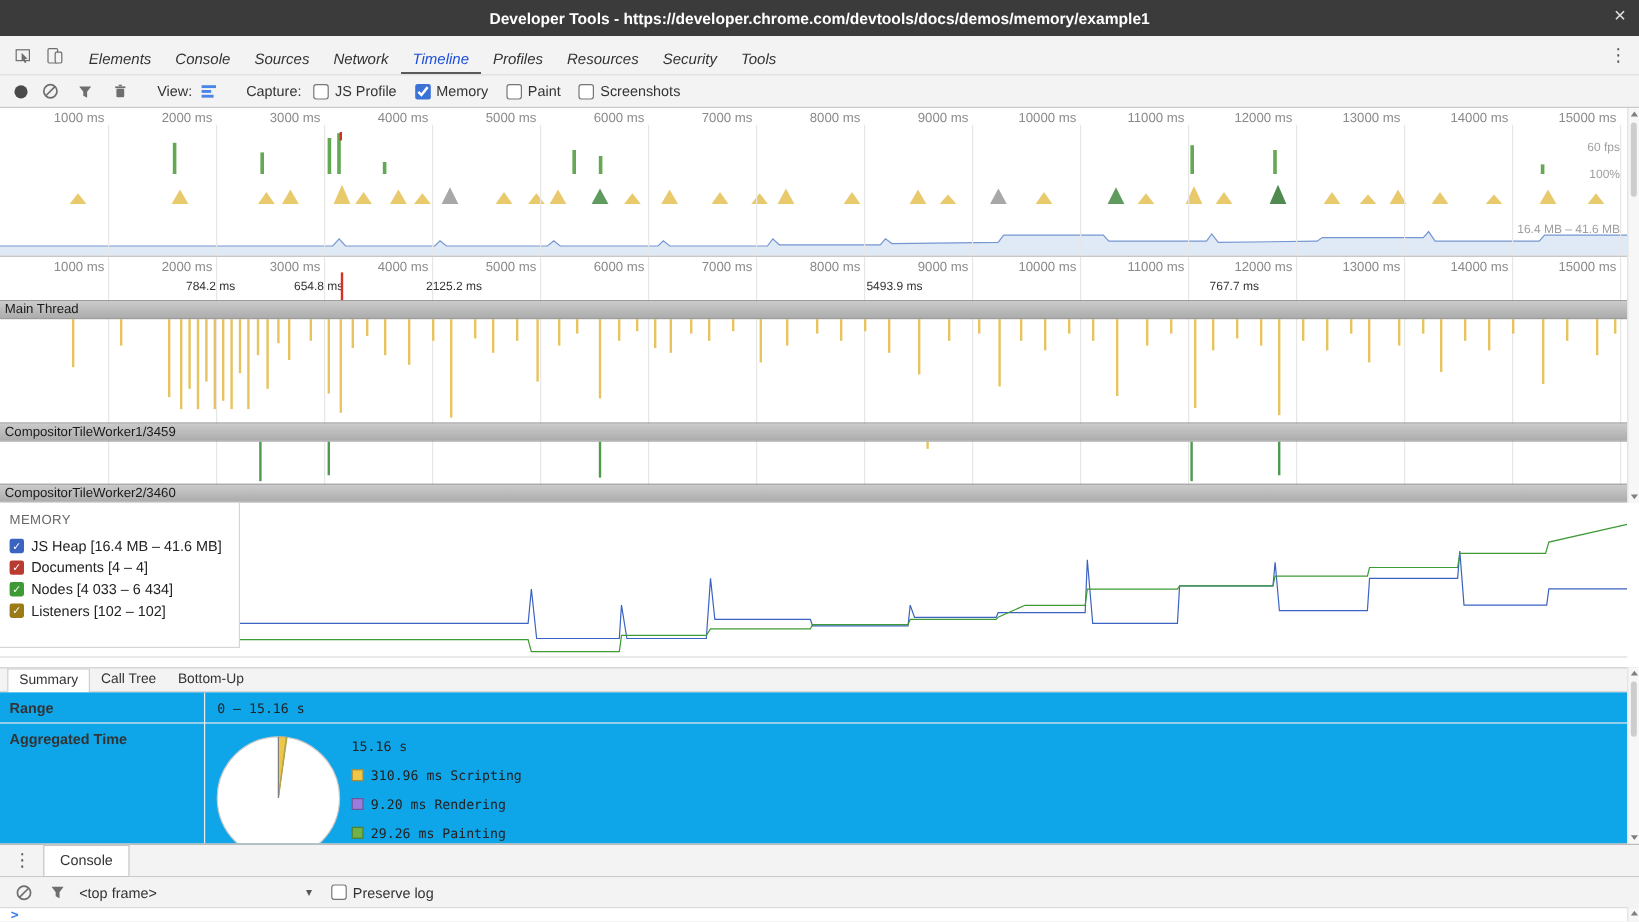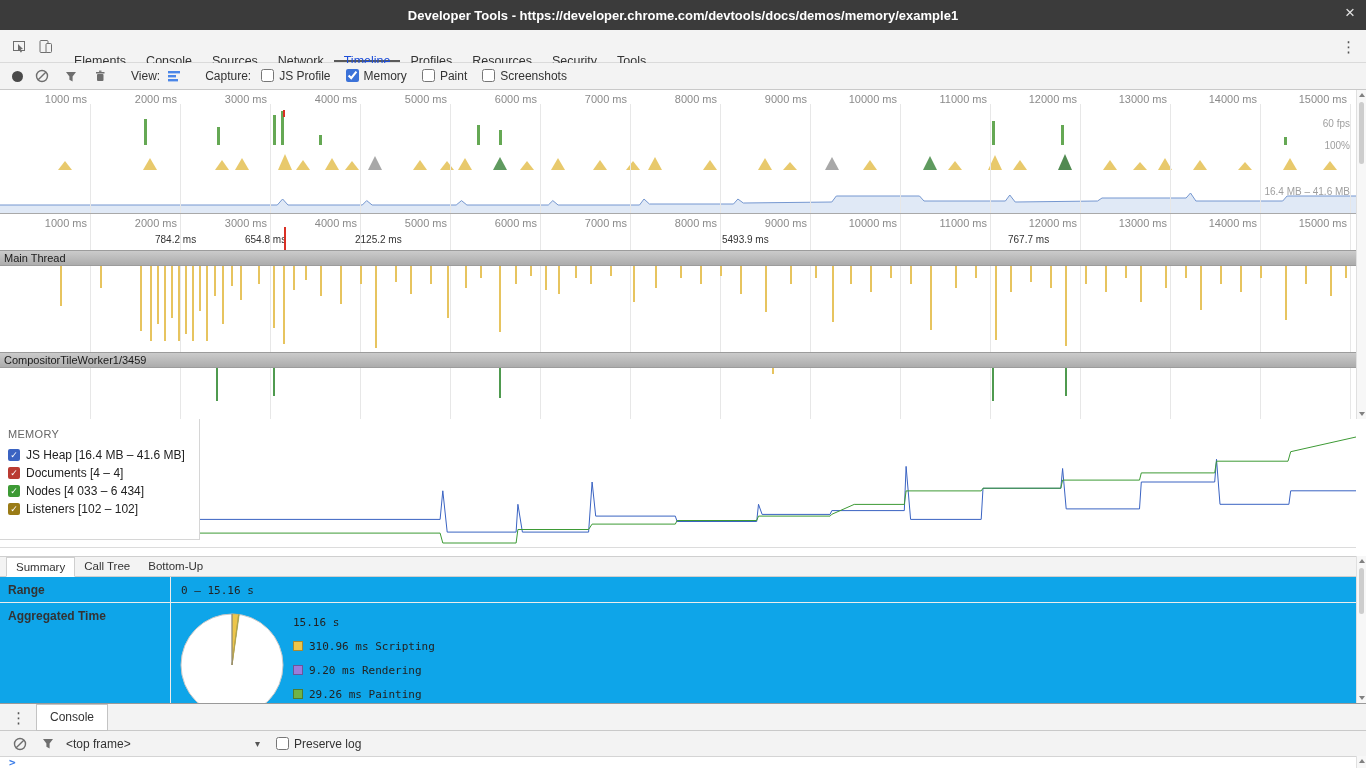--- a/index.html
+++ b/index.html
@@ -9,32 +9,32 @@
   .titlebar{position:absolute;top:0;left:0;width:100%;height:30px;background:#3b3b3b;
             display:flex;align-items:center;justify-content:center;}
   .title{color:#fff;font-weight:bold;font-size:13px;}
   .close-x{position:absolute;right:11px;top:4px;color:#e3e3e3;font-size:17px;line-height:1;}
   
   .tabbar{position:absolute;top:30px;left:0;width:100%;height:33px;background:#f3f3f3;
           border-bottom:1px solid #dadada;display:flex;align-items:center;box-sizing:border-box;}
   .tb-icon{width:26px;height:24px;display:inline-flex;align-items:center;justify-content:center;}
   .tb-icon:first-child{margin-left:6px;}
   .ptabs{display:flex;height:100%;margin-left:6px;}
-  .ptab{padding:16px 10px;line-height:31px;color:#333;font-size:12.5px;}
+  .ptab{padding:4px 10px;line-height:31px;color:#333;font-size:12.5px;font-style:italic;}
   .ptab.active{color:#1d4ed8;box-shadow:inset 0 -2px 0 #5a5a5a;}
   .kebab{color:#555;font-size:15px;line-height:1;}
   .tab-kebab{margin-left:auto;margin-right:10px;}
   
   .toolbar{position:absolute;top:63px;left:0;width:100%;height:27px;background:#f3f3f3;
            border-bottom:1px solid #c9c9c9;display:flex;align-items:center;box-sizing:border-box;}
   .rec-dot{width:11px;height:11px;border-radius:50%;background:#4a4a4a;margin:0 11px 0 12px;flex:none;}
   .icon{width:16px;height:16px;margin-right:13px;display:inline-flex;align-items:center;justify-content:center;flex:none;}
   .tb-label{color:#333;margin:0 6px 0 10px;}
   #capture-boxes{display:flex;align-items:center;margin-left:4px;}
-  .cb-group{display:flex;margin-right:15px;color:#333;white-space:nowrap;}
+  .cb-group{display:flex;align-items:center;margin-right:15px;color:#333;white-space:nowrap;}
   .cb-group input{width:13px;height:13px;margin:0 5px 0 0;accent-color:#3b72d8;}
   
   #overview{position:absolute;top:90px;left:0;width:1356px;height:123px;background:#fff;
             border-bottom:1px solid #a9a9a9;overflow:hidden;}
   .gridline{position:absolute;width:1px;background:#e7e7e7;}
   .ruler-label{position:absolute;width:85px;text-align:right;font-size:11px;color:#8a8a8a;}
   #ov-svg{position:absolute;top:0;left:0;}
   .ov-side{position:absolute;right:6px;font-size:10px;color:#9e9e9e;}
   
   #flame{position:absolute;top:214px;left:0;width:1356px;height:205px;background:#fff;overflow:hidden;}
@@ -381,20 +381,21 @@
       <div class="fbar" style="left: 1330px; top: 52px; height: 30px; background: rgb(231, 196, 95);"></div>
       <div class="fbar" style="left: 1345px; top: 52px; height: 12px; background: rgb(231, 196, 95);"></div>
       <div class="fbar" style="left: 216px; top: 154px; height: 33px; background: rgb(79, 154, 79);"></div>
       <div class="fbar" style="left: 273px; top: 154px; height: 28px; background: rgb(79, 154, 79);"></div>
       <div class="fbar" style="left: 499px; top: 154px; height: 30px; background: rgb(79, 154, 79);"></div>
       <div class="fbar" style="left: 772px; top: 154px; height: 6px; background: rgb(231, 196, 95);"></div>
       <div class="fbar" style="left: 992px; top: 154px; height: 33px; background: rgb(79, 154, 79);"></div>
       <div class="fbar" style="left: 1065px; top: 154px; height: 28px; background: rgb(79, 154, 79);"></div>
       <div class="track-head" style="top: 36px;">Main Thread</div>
       <div class="track-head" style="top: 138px;">CompositorTileWorker1/3459</div>
+      <div class="track-head" style="top: 189px;">CompositorTileWorker2/3460</div>
     </div>
 
   <div id="counters">
     <svg id="counter-svg" width="1356" height="128">
         <polyline points="0.0,100.4 440.1,100.4 442.8,71.8 447.2,113.1 516.1,113.1 517.9,85.3 522.4,113.1 588.6,113.1 592.1,63.0 595.7,97.1 675.3,97.1 677.1,102.5 756.7,102.5 758.5,85.3 762.1,95.4 830.1,95.4 831.8,91.6 904.3,91.6 906.1,47.4 910.6,100.4 981.2,100.4 983.0,69.3 1060.8,69.3 1062.6,49.5 1066.2,89.9 1139.5,89.9 1141.3,63.0 1214.7,63.0 1216.5,40.3 1220.0,85.3 1288.9,85.3 1290.7,71.8 1356.0,71.8" fill="none" stroke="#3a63c2" stroke-width="1"></polyline>
         <polyline points="0.0,114.1 440.1,114.1 442.8,124.0 516.1,124.0 517.9,110.5 588.6,110.5 592.1,105.1 675.3,105.1 677.1,101.5 756.7,101.5 758.5,97.1 830.1,97.1 831.8,95.3 854.2,85.4 904.3,85.4 906.1,71.9 981.2,71.9 983.0,69.2 1060.8,69.2 1062.6,61.1 1139.5,61.1 1141.3,53.9 1214.7,53.9 1216.5,42.2 1288.0,42.2 1290.7,32.7 1356.0,18.0" fill="none" stroke="#3d9a35" stroke-width="1"></polyline>
       </svg>
     <div class="legendbox">
       <div class="mem-title">MEMORY</div>
       <div id="mem-legend">

